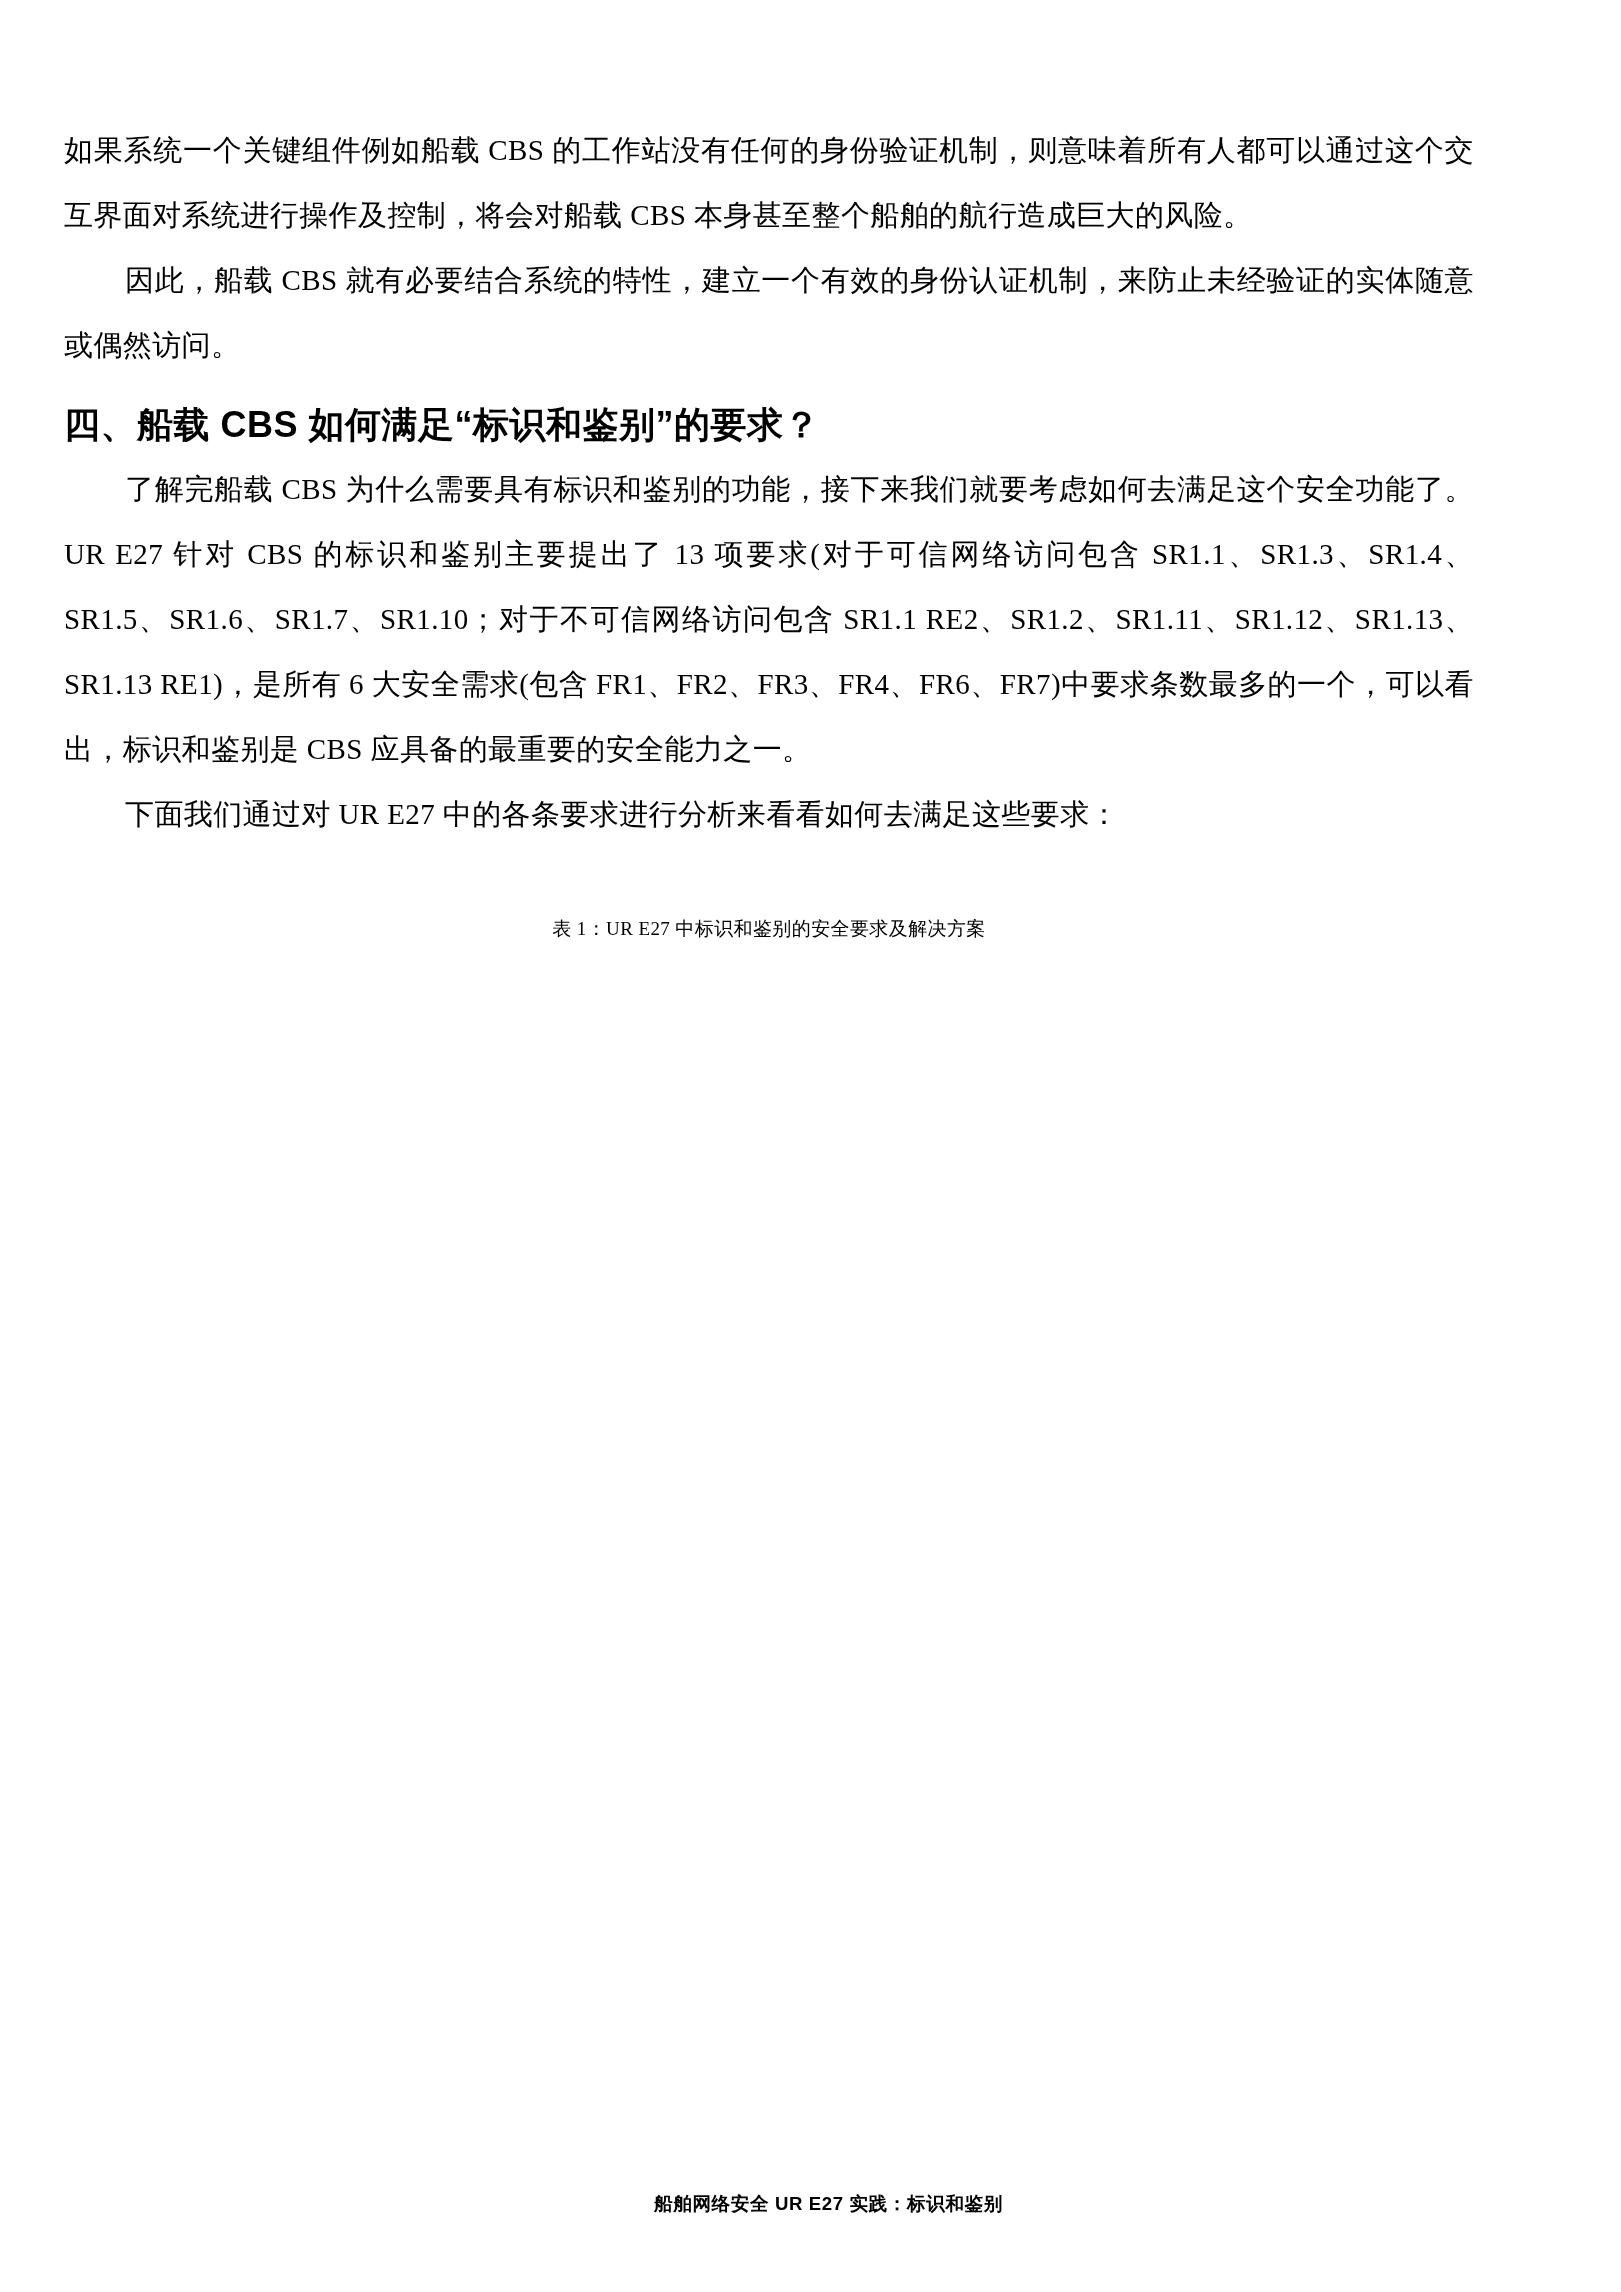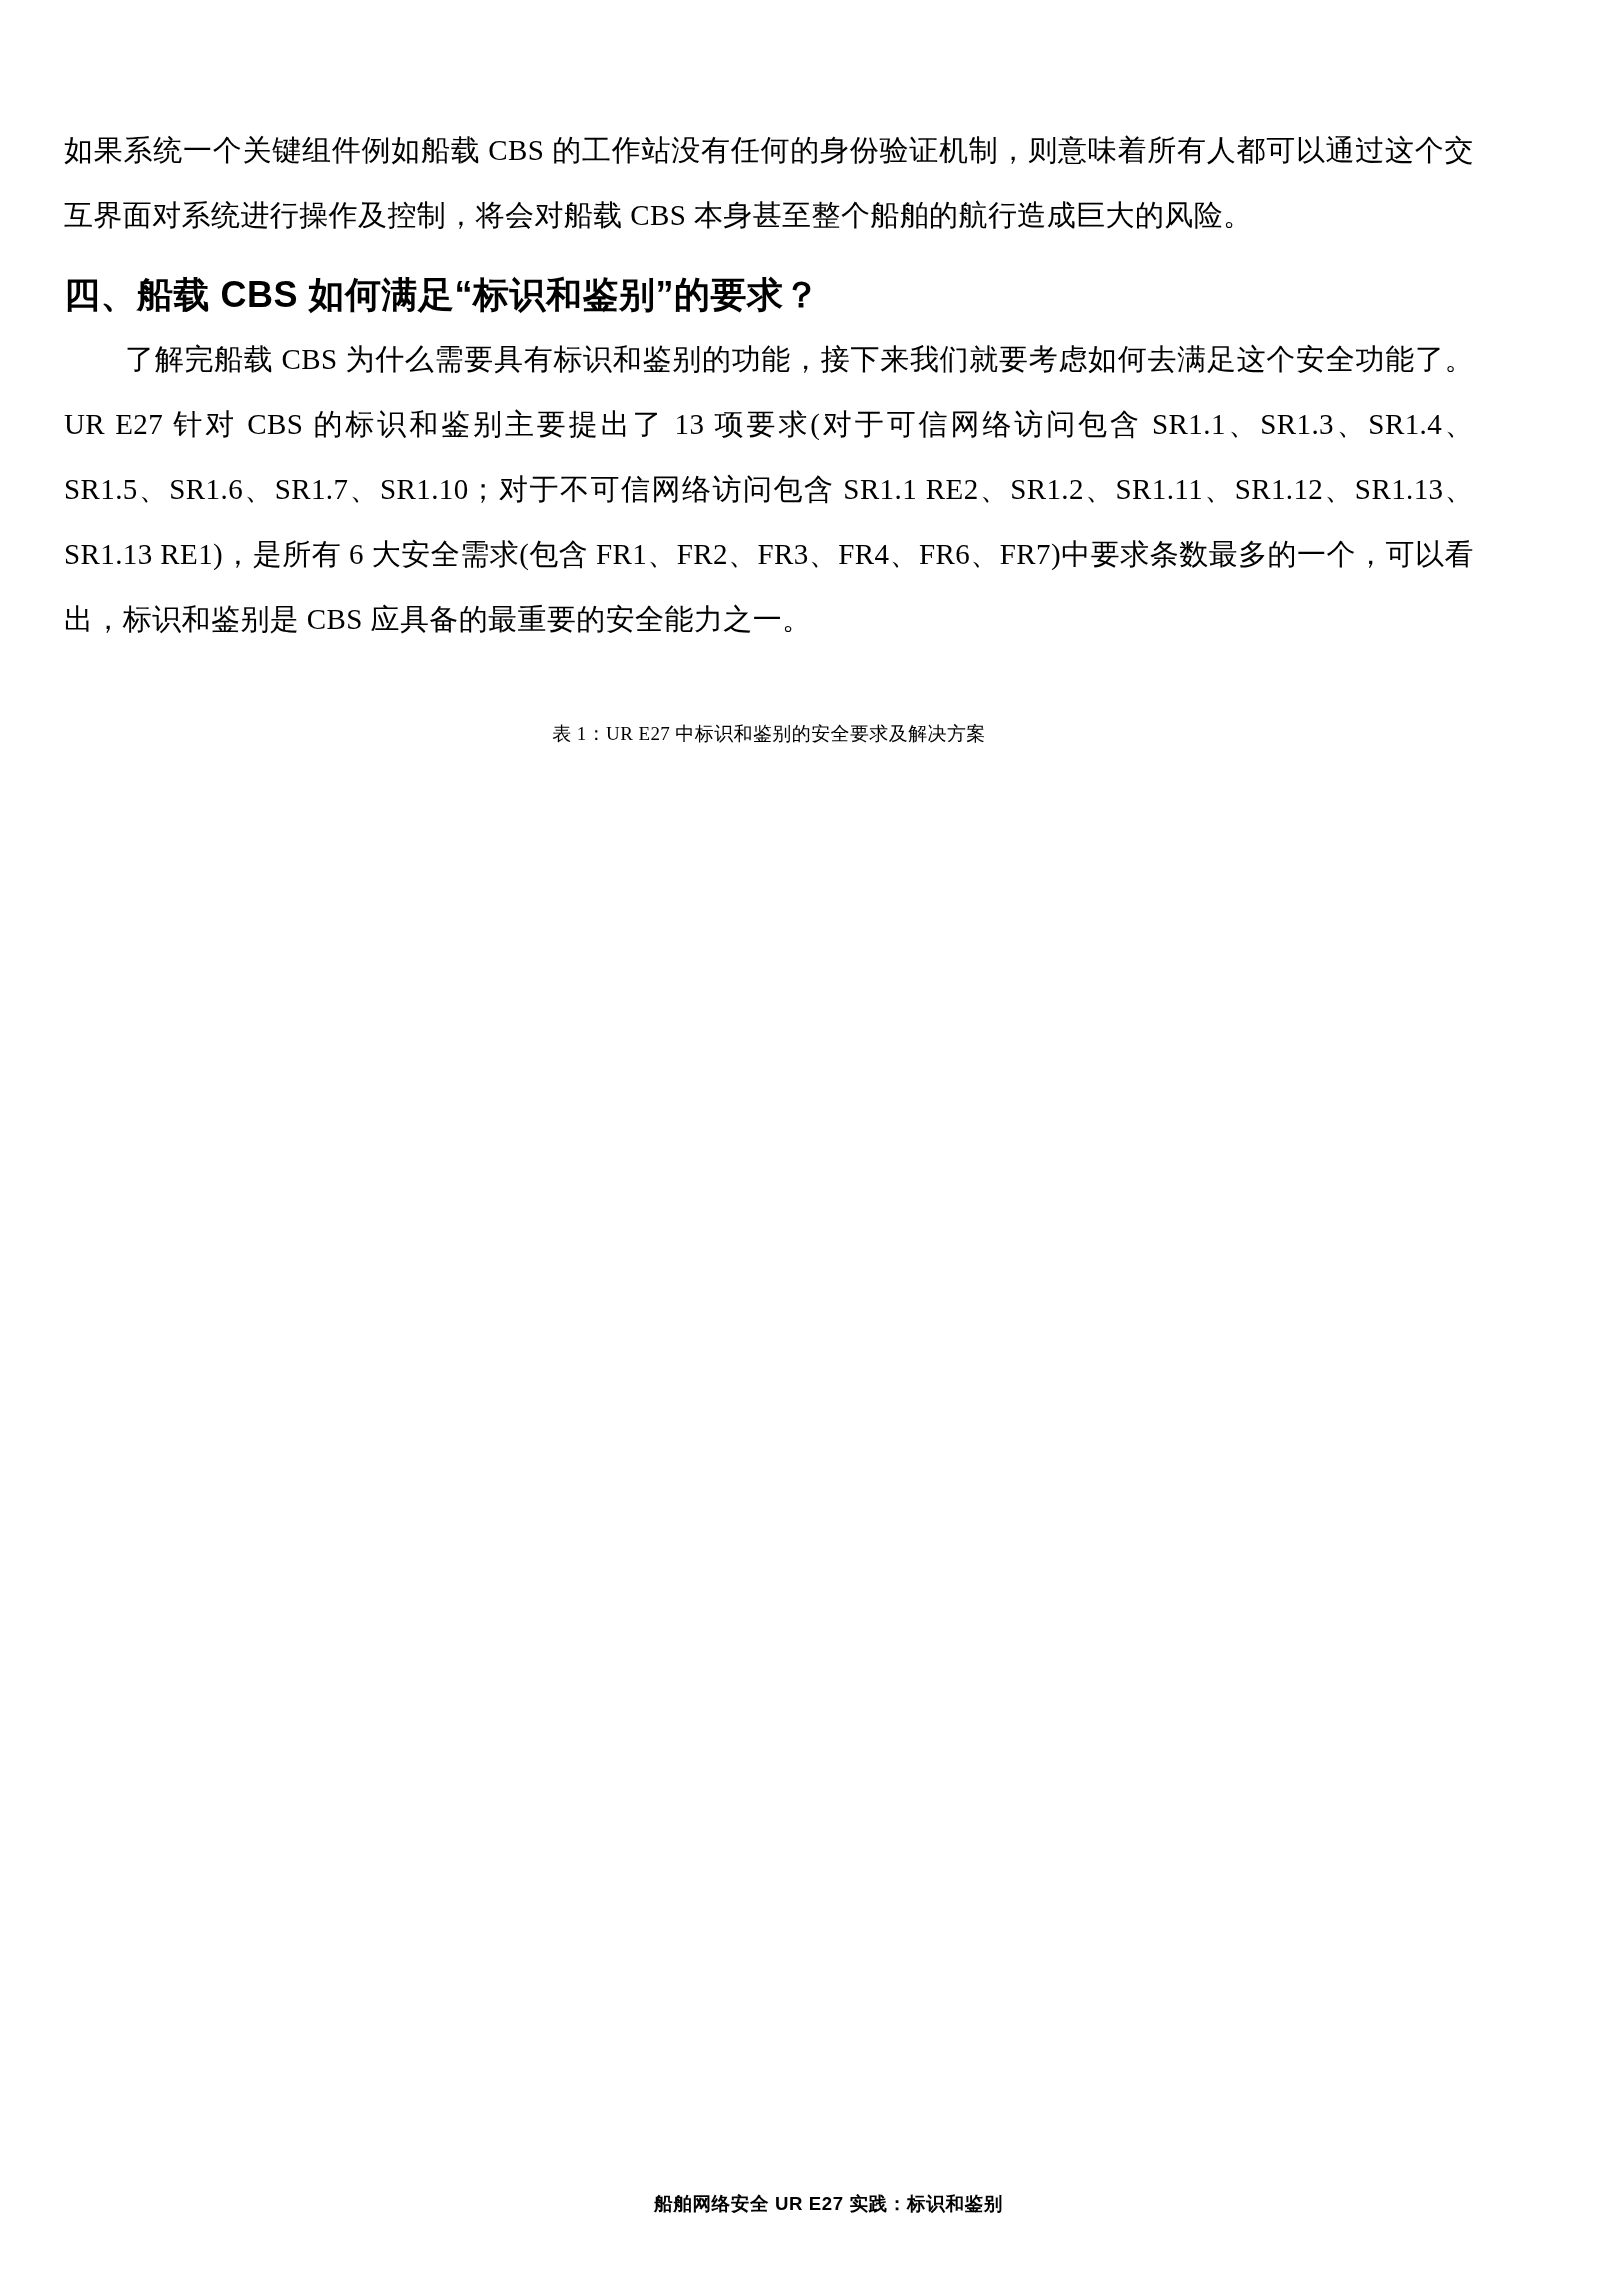--- a/index.html
+++ b/index.html
@@ -66,25 +66,27 @@
     height: 431px;
   }
 </style>
 </head>
 <body>
 
 <div class="page">
 
   <p class="body-text para-gap-0">如果系统一个关键组件例如船载 CBS 的工作站没有任何的身份验证机制，则意味着所有人都可以通过这个交互界面对系统进行操作及控制，将会对船载 CBS 本身甚至整个船舶的航行造成巨大的风险。</p>
 
+  <p class="body-text indent">因此，船载 CBS 就有必要结合系统的特性，建立一个有效的身份认证机制，来防止未经验证的实体随意或偶然访问。</p>
 
   <h2 class="heading">四、船载 CBS 如何满足“标识和鉴别”的要求？</h2>
 
   <p class="body-text indent">了解完船载 CBS 为什么需要具有标识和鉴别的功能，接下来我们就要考虑如何去满足这个安全功能了。UR E27 针对 CBS 的标识和鉴别主要提出了 13 项要求(对于可信网络访问包含 SR1.1、SR1.3、SR1.4、SR1.5、SR1.6、SR1.7、SR1.10；对于不可信网络访问包含 SR1.1 RE2、SR1.2、SR1.11、SR1.12、SR1.13、SR1.13 RE1)，是所有 6 大安全需求(包含 FR1、FR2、FR3、FR4、FR6、FR7)中要求条数最多的一个，可以看出，标识和鉴别是 CBS 应具备的最重要的安全能力之一。</p>
 
+  <p class="body-text indent">下面我们通过对 UR E27 中的各条要求进行分析来看看如何去满足这些要求：</p>
 
   <div class="table-caption">表 1：UR E27 中标识和鉴别的安全要求及解决方案</div>
 
   <div class="spacer-block"></div>
 
 </div>
 
 <div class="footer">船舶网络安全 UR E27 实践：标识和鉴别</div>
 
 

